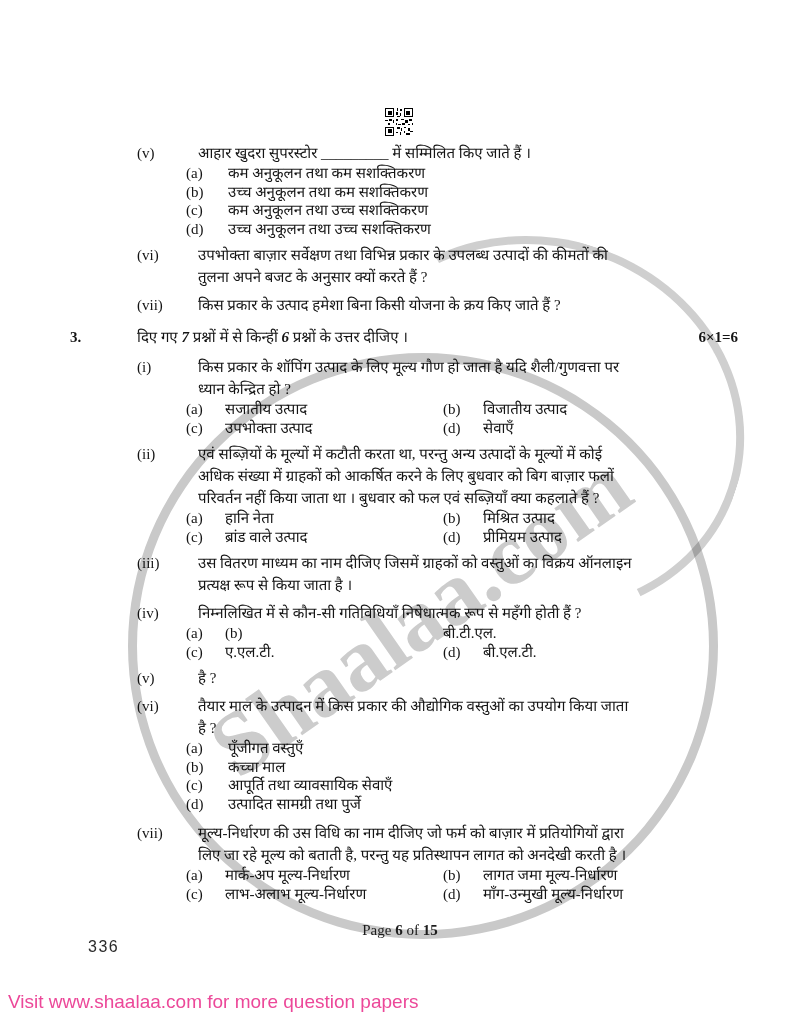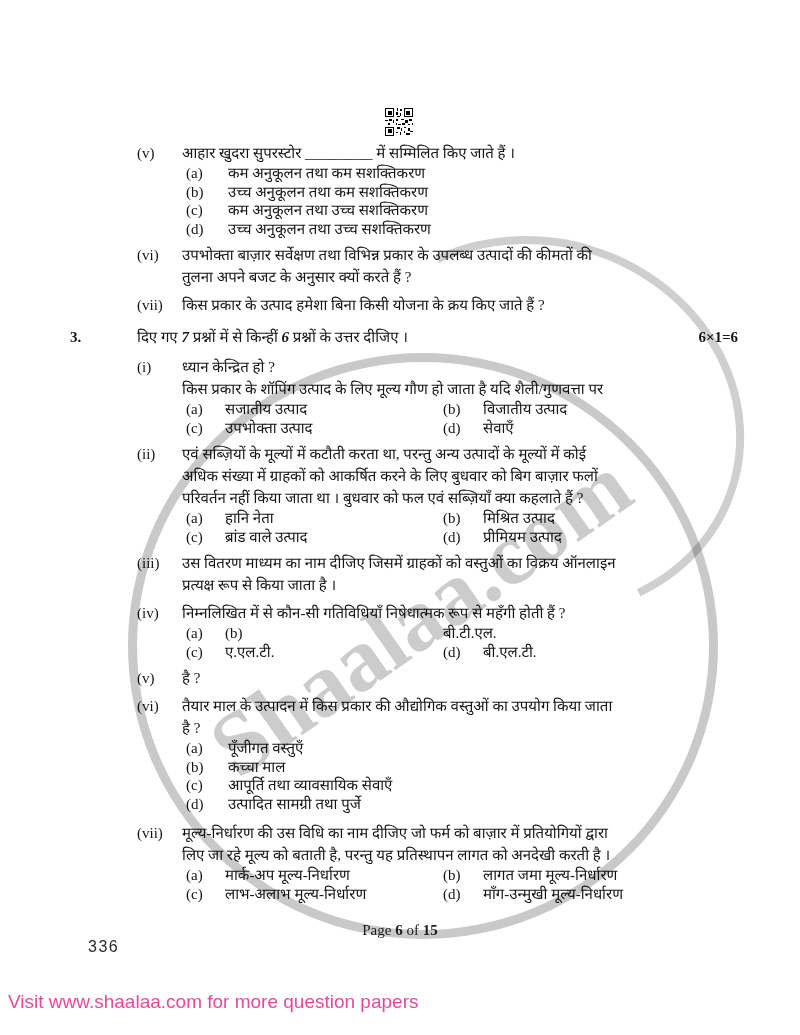--- a/index.html
+++ b/index.html
@@ -4,21 +4,21 @@
 <style>
   html,body{margin:0;padding:0;background:#ffffff;}
   .page{
     position:relative;width:800px;height:1035px;background:#ffffff;overflow:hidden;
     font-family:"Liberation Serif","DejaVu Serif",serif;color:#141414;
   }
   .qr{position:absolute;left:385px;top:108px;width:28px;height:28px;}
   .content{position:absolute;top:142px;left:0;right:0;font-size:15px;}
   .item{display:grid;grid-template-columns:45px 1fr;margin:0 62px 6px 137px;}
   .num{line-height:22px;}
-  .qline{line-height:22px;}
+  .qline{line-height:22px;margin-left:16px;}
   .opt1{display:grid;grid-template-columns:42px 1fr;padding-left:4px;line-height:18.5px;}
   .opt2{display:grid;grid-template-columns:39px 218px 40px 1fr;padding-left:4px;line-height:18.5px;}
   .q3head{display:flex;margin:10px 62px 8px 70px;line-height:22px;}
   .q3num{width:67px;font-weight:bold;}
   .bnum{font-weight:bold;font-style:italic;}
   .marks{margin-left:auto;font-weight:bold;white-space:nowrap;}
   .footer{position:absolute;top:922px;left:0;right:0;height:22px;font-size:15px;}
   .fleft{position:absolute;left:88px;top:16px;font-family:"Liberation Sans","DejaVu Sans",sans-serif;font-size:16px;letter-spacing:1.5px;color:#2a2a2a;}
   .fcenter{position:absolute;left:0;right:0;text-align:center;color:#1d1d1d;}
   .visitbar{
@@ -130,22 +130,22 @@
 
     <div class="q3head">
       <span class="q3num">3.</span>
       <span class="q3text"><span>दिए गए </span><span class="bnum">7</span><span> प्रश्नों में से किन्हीं </span><span class="bnum">6</span><span> प्रश्नों के उत्तर दीजिए ।</span></span>
       <span class="marks">6×1=6</span>
     </div>
 
     <div class="item">
       <div class="num">(i)</div>
       <div class="body">
+        <div class="qline">किस प्रकार के शॉपिंग उत्पाद के लिए मूल्य गौण हो जाता है यदि शैली/गुणवत्ता पर</div>
         <div class="qline">ध्यान केन्द्रित हो ?</div>
-        <div class="qline">किस प्रकार के शॉपिंग उत्पाद के लिए मूल्य गौण हो जाता है यदि शैली/गुणवत्ता पर</div>
         <div class="opt2">
           <span>(a)</span>
           <span>सजातीय उत्पाद</span>
           <span>(b)</span>
           <span>विजातीय उत्पाद</span>
         </div>
         <div class="opt2">
           <span>(c)</span>
           <span>उपभोक्ता उत्पाद</span>
           <span>(d)</span>

